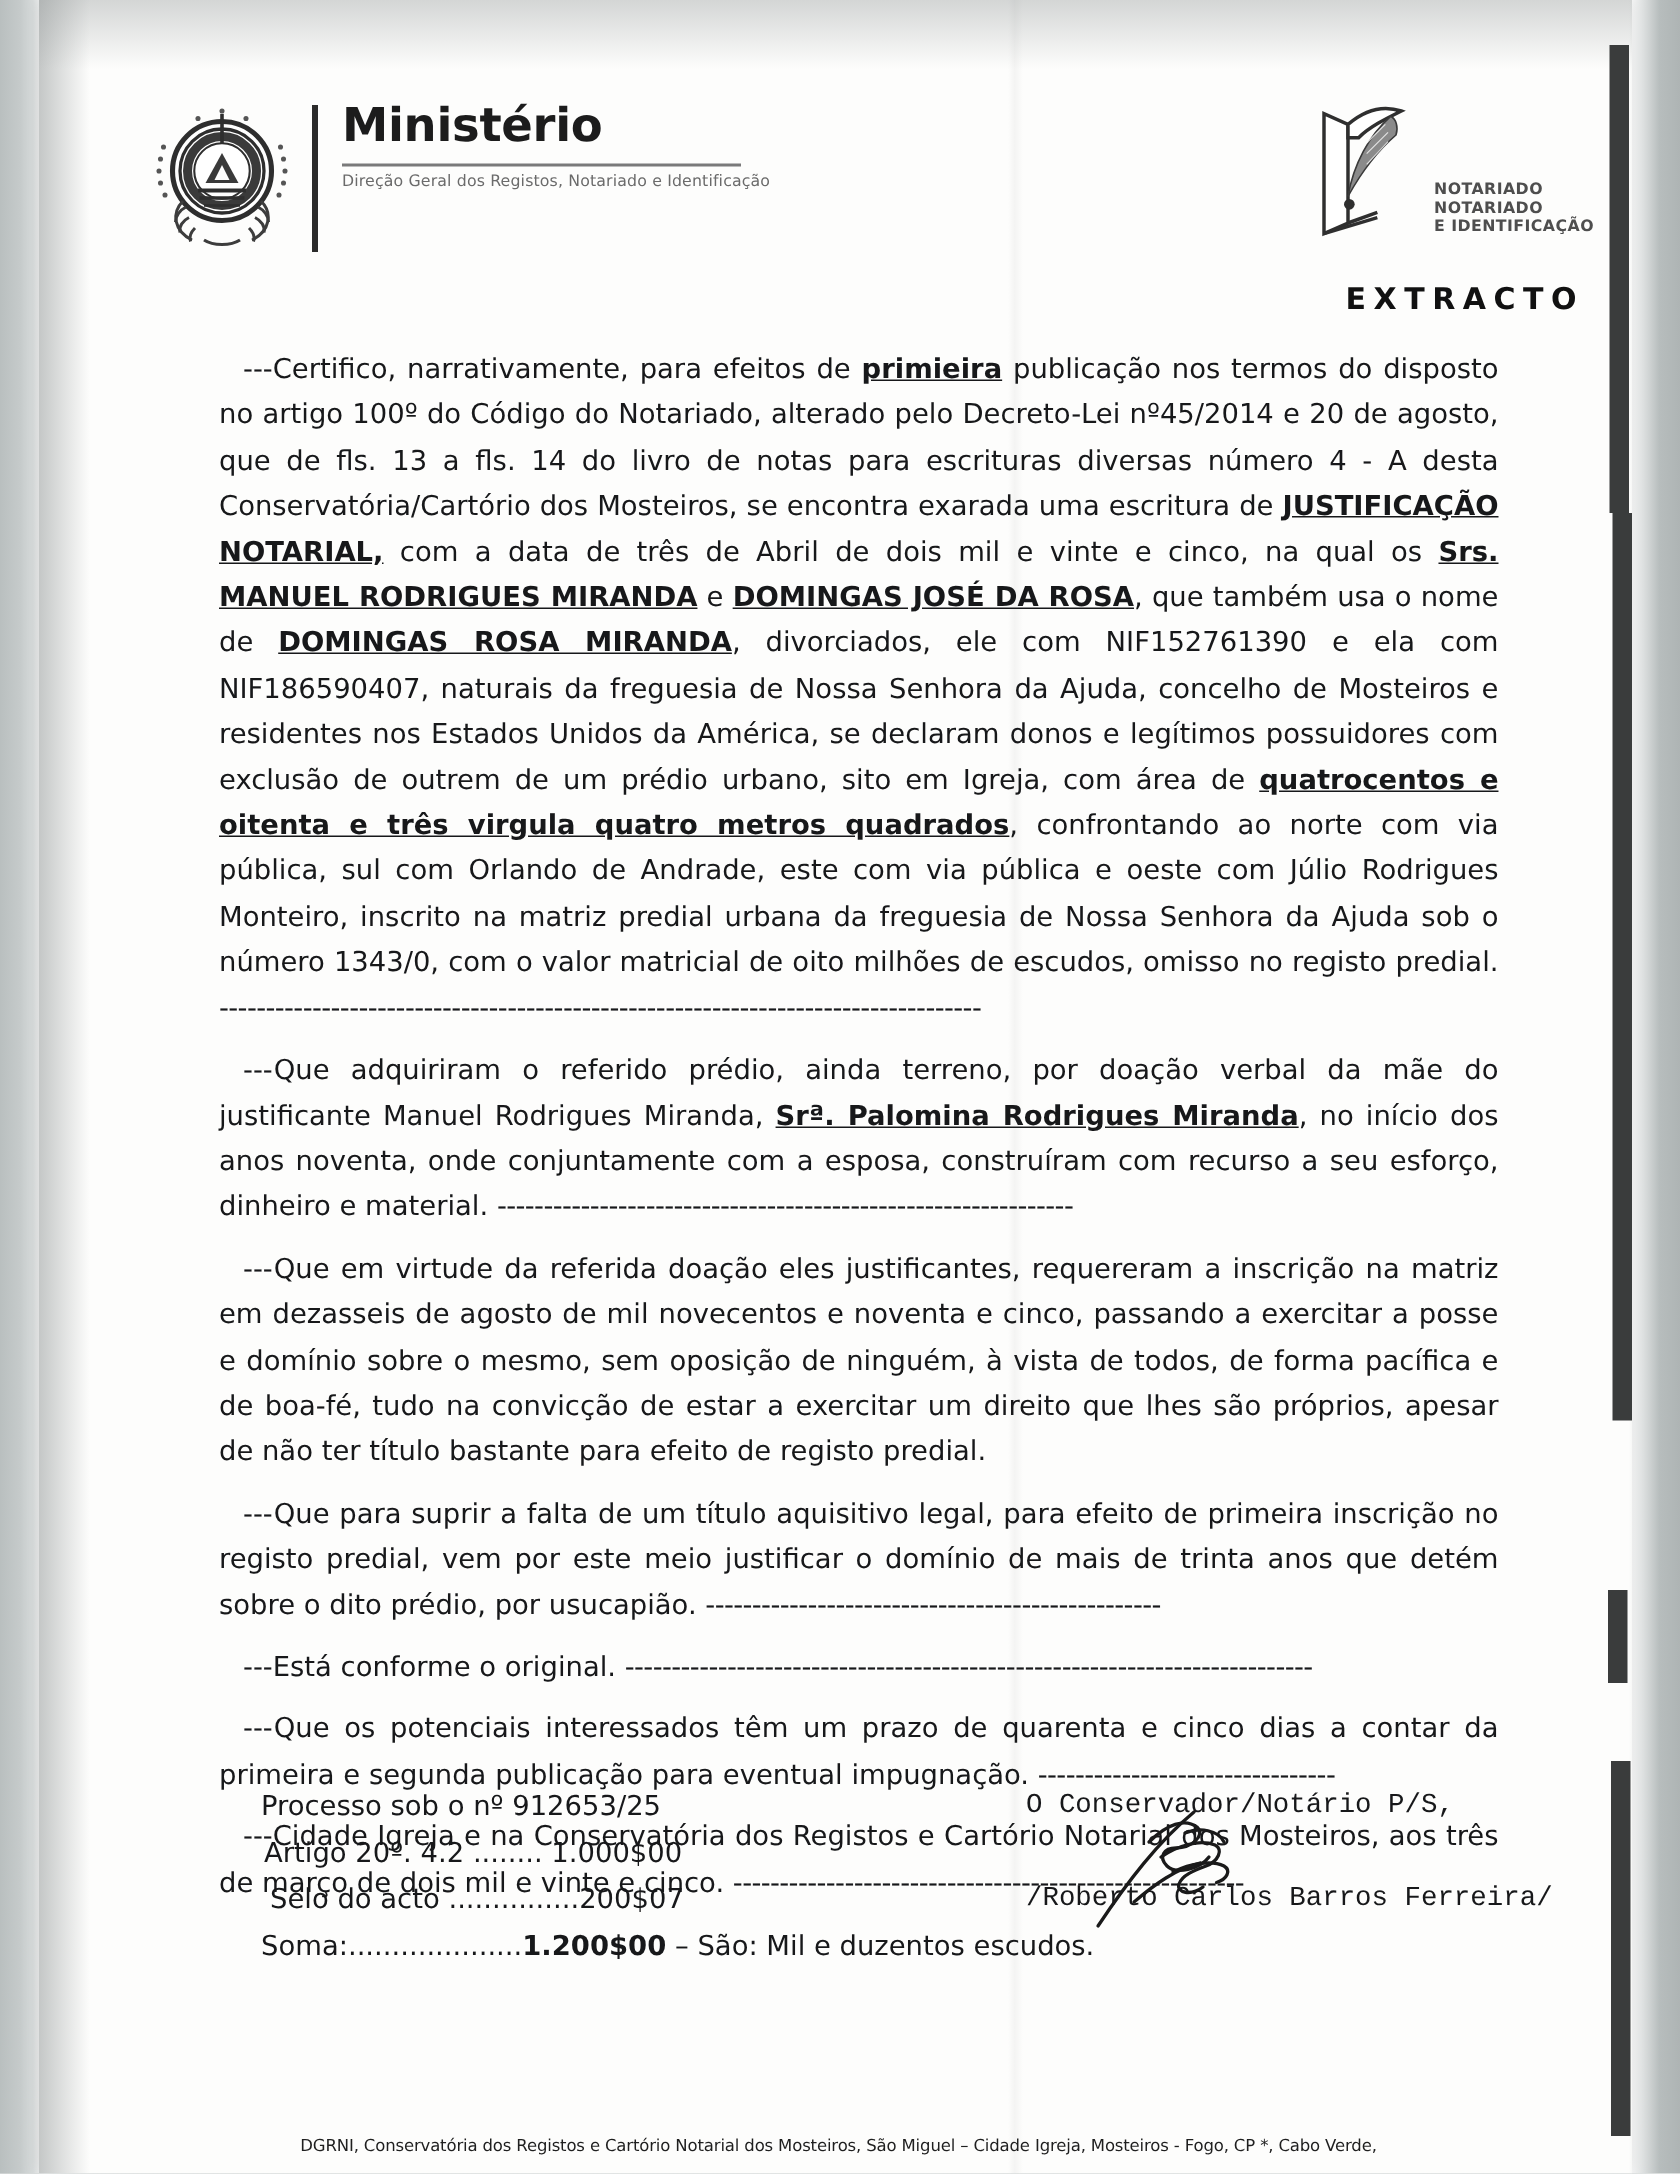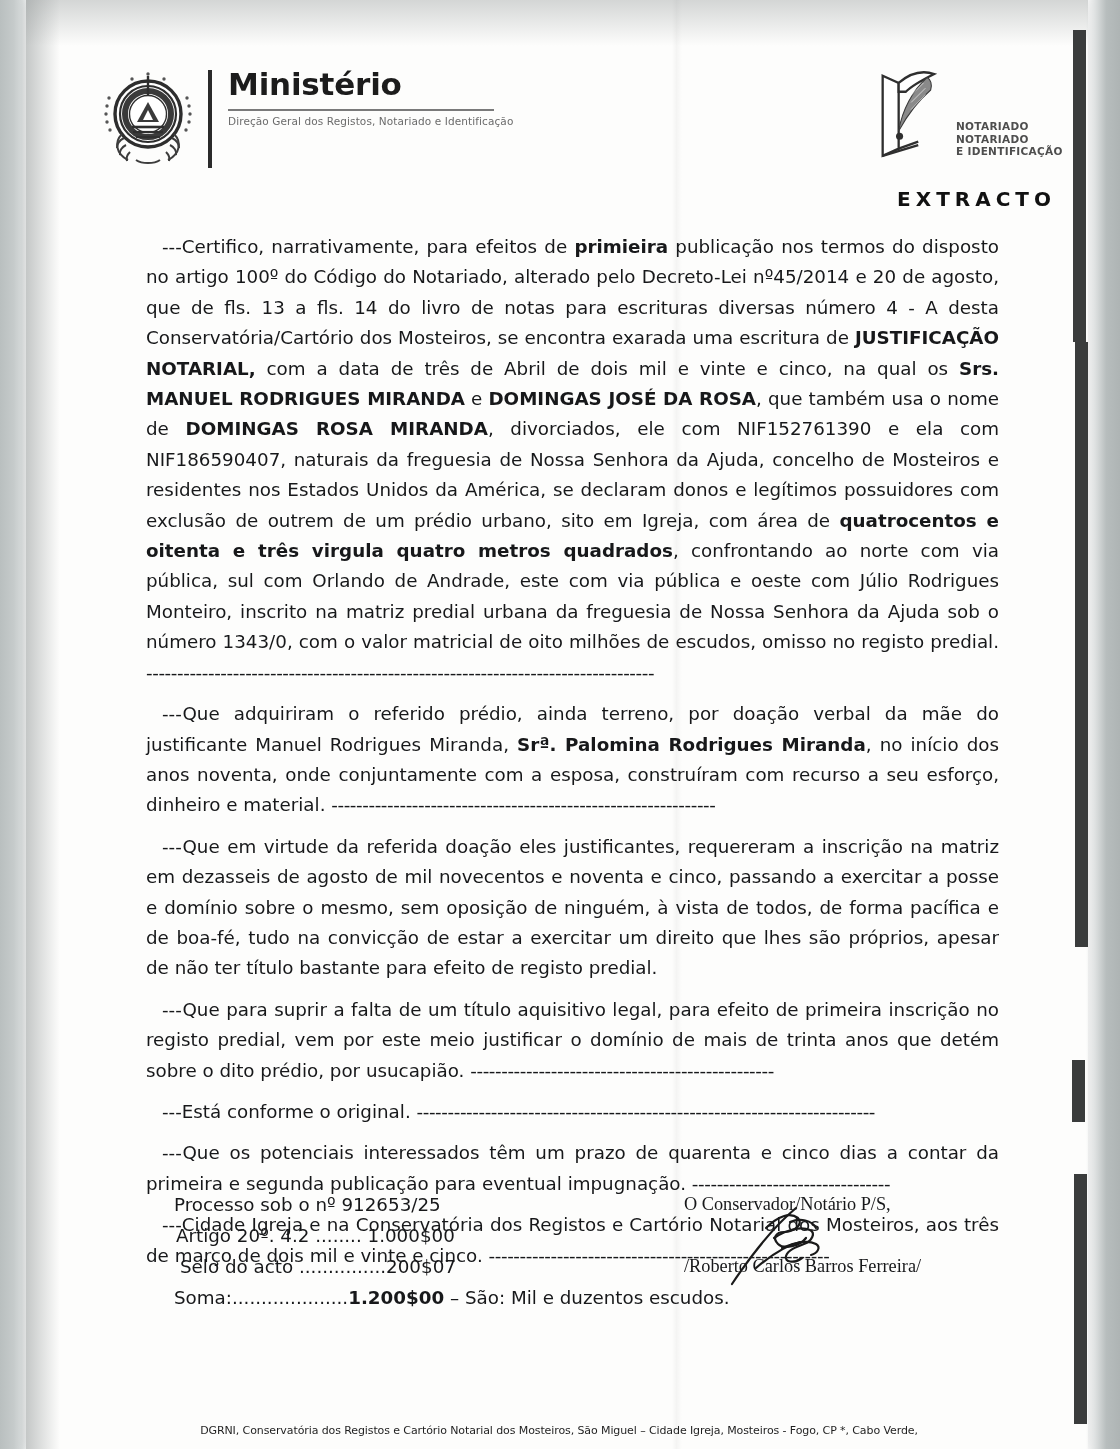--- a/index.html
+++ b/index.html
@@ -100,37 +100,37 @@
     position: absolute; left: 120px; top: 232px; width: 853px;
     font-family: "DejaVu Sans", sans-serif;
     font-size: 18.3px;
     line-height: 30.4px;
     color: #17181a;
     text-align: justify;
     text-justify: inter-word;
   }
   .body p { margin: 0 0 11px 0; }
   .body p.ind { text-indent: 16px; }
-  .body b { font-weight: 700; }
+  .body b { font-weight: 700; text-decoration: underline; }
   .dash { letter-spacing: -0.4px; }
 
   
   .fees {
     position: absolute; left: 148px; top: 1189px; width: 520px;
     font-family: "DejaVu Sans", sans-serif;
     font-size: 18.3px; line-height: 31px; color: #17181a;
   }
   .fees .row { white-space: nowrap; }
   .fees .row.r2 { padding-left: 2px; }
   .fees .row.r3 { padding-left: 6px; }
   .fees b { font-weight: 700; }
 
   .sigblock {
     position: absolute; left: 658px; top: 1189px; width: 340px;
-    font-family: Liberation Serif, serif;
+    font-family: Liberation Mono, monospace;
     font-size: 18.3px; line-height: 31px; color: #17181a;
     text-align: left;
   }
   .sig-title { white-space: nowrap; }
   .sig-name { white-space: nowrap; margin-top: 31px; }
   .sig-scrawl {
     position: absolute; left: 700px; top: 1198px; width: 170px; height: 90px;
     pointer-events: none;
   }
 

